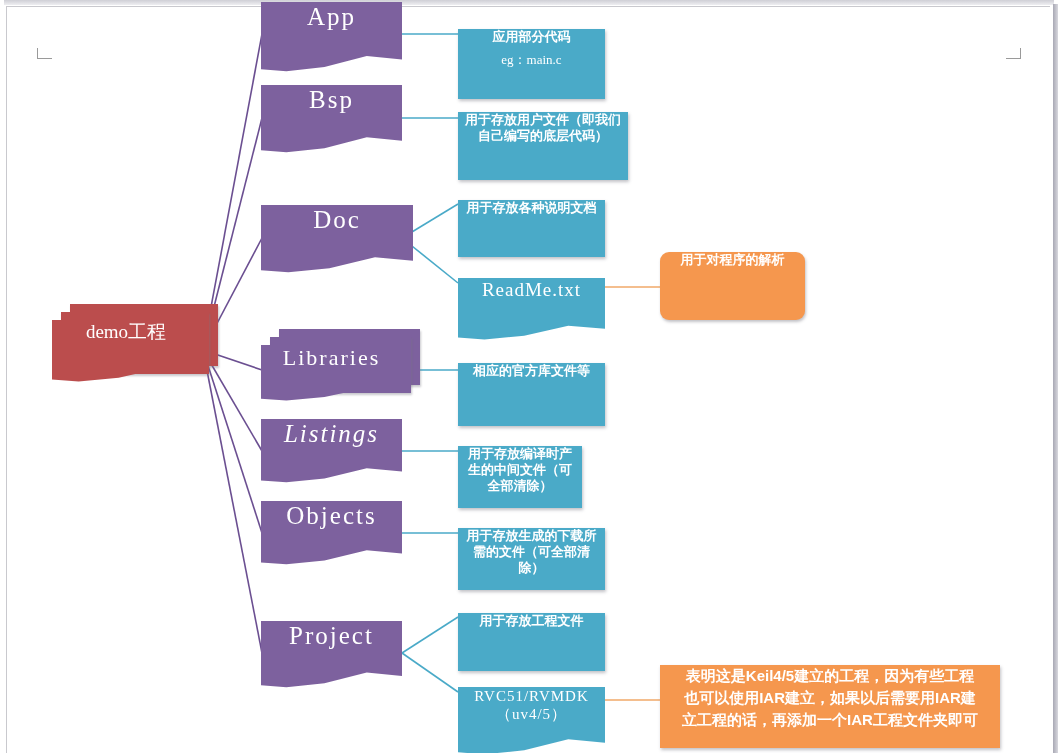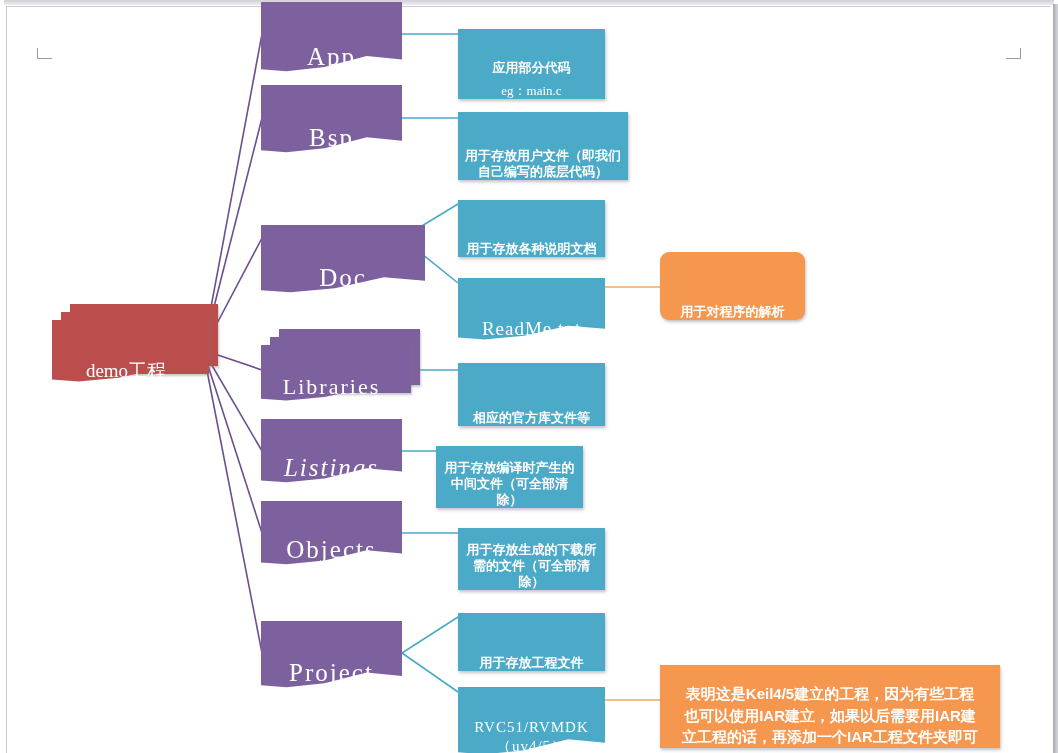--- a/index.html
+++ b/index.html
@@ -70,21 +70,21 @@
     height: 753px;
     pointer-events: none;
   }
 
   
   .node {
     position: absolute;
     box-sizing: border-box;
     color: #ffffff;
     display: flex;
-    align-items: flex-end;
+    align-items: flex-start;
     justify-content: center;
     text-align: center;
     line-height: 1.22;
   }
   .node .label {
     position: relative;
     z-index: 3;
     width: 100%;
     padding: 0 5px;
     box-sizing: border-box;
@@ -212,21 +212,21 @@
     <div class="wave-box">
         <div class="fill"></div>
       </div>
     <div class="label">Bsp</div>
   </div>
   <div class="node cyan" style="left:458px; top:87px; width:170px; height:68px;">
     <div class="rect-fill"></div>
     <div class="label">用于存放用户文件（即我们自己编写的底层代码）</div>
   </div>
 
-  <div class="node purple" style="left:261px; top:205px; width:164px; height:68px;margin-top:20px;">
+  <div class="node purple" style="left:261px; top:205px; width:152px; height:68px;">
     <div class="wave-box">
         <div class="fill"></div>
       </div>
     <div class="label">Doc</div>
   </div>
   <div class="node cyan" style="left:458px; top:175px; width:147px; height:57px;">
     <div class="rect-fill"></div>
     <div class="label">用于存放各种说明文档</div>
   </div>
   <div class="node cyan mono-title" style="left:458px; top:253px; width:147px; height:62px;">
@@ -252,21 +252,21 @@
     <div class="rect-fill"></div>
     <div class="label">相应的官方库文件等</div>
   </div>
 
   <div class="node purple" style="left:261px; top:419px; width:141px; height:64px;font-style:italic;">
     <div class="wave-box">
         <div class="fill"></div>
       </div>
     <div class="label">Listings</div>
   </div>
-  <div class="node cyan" style="left:436px; top:421px; width:147px; height:62px;">
+  <div class="node cyan" style="left:458px; top:421px; width:124px; height:62px;">
     <div class="rect-fill"></div>
     <div class="label">用于存放编译时产生的中间文件（可全部清除）</div>
   </div>
 
   <div class="node purple" style="left:261px; top:501px; width:141px; height:64px;">
     <div class="wave-box">
         <div class="fill"></div>
       </div>
     <div class="label">Objects</div>
   </div>

